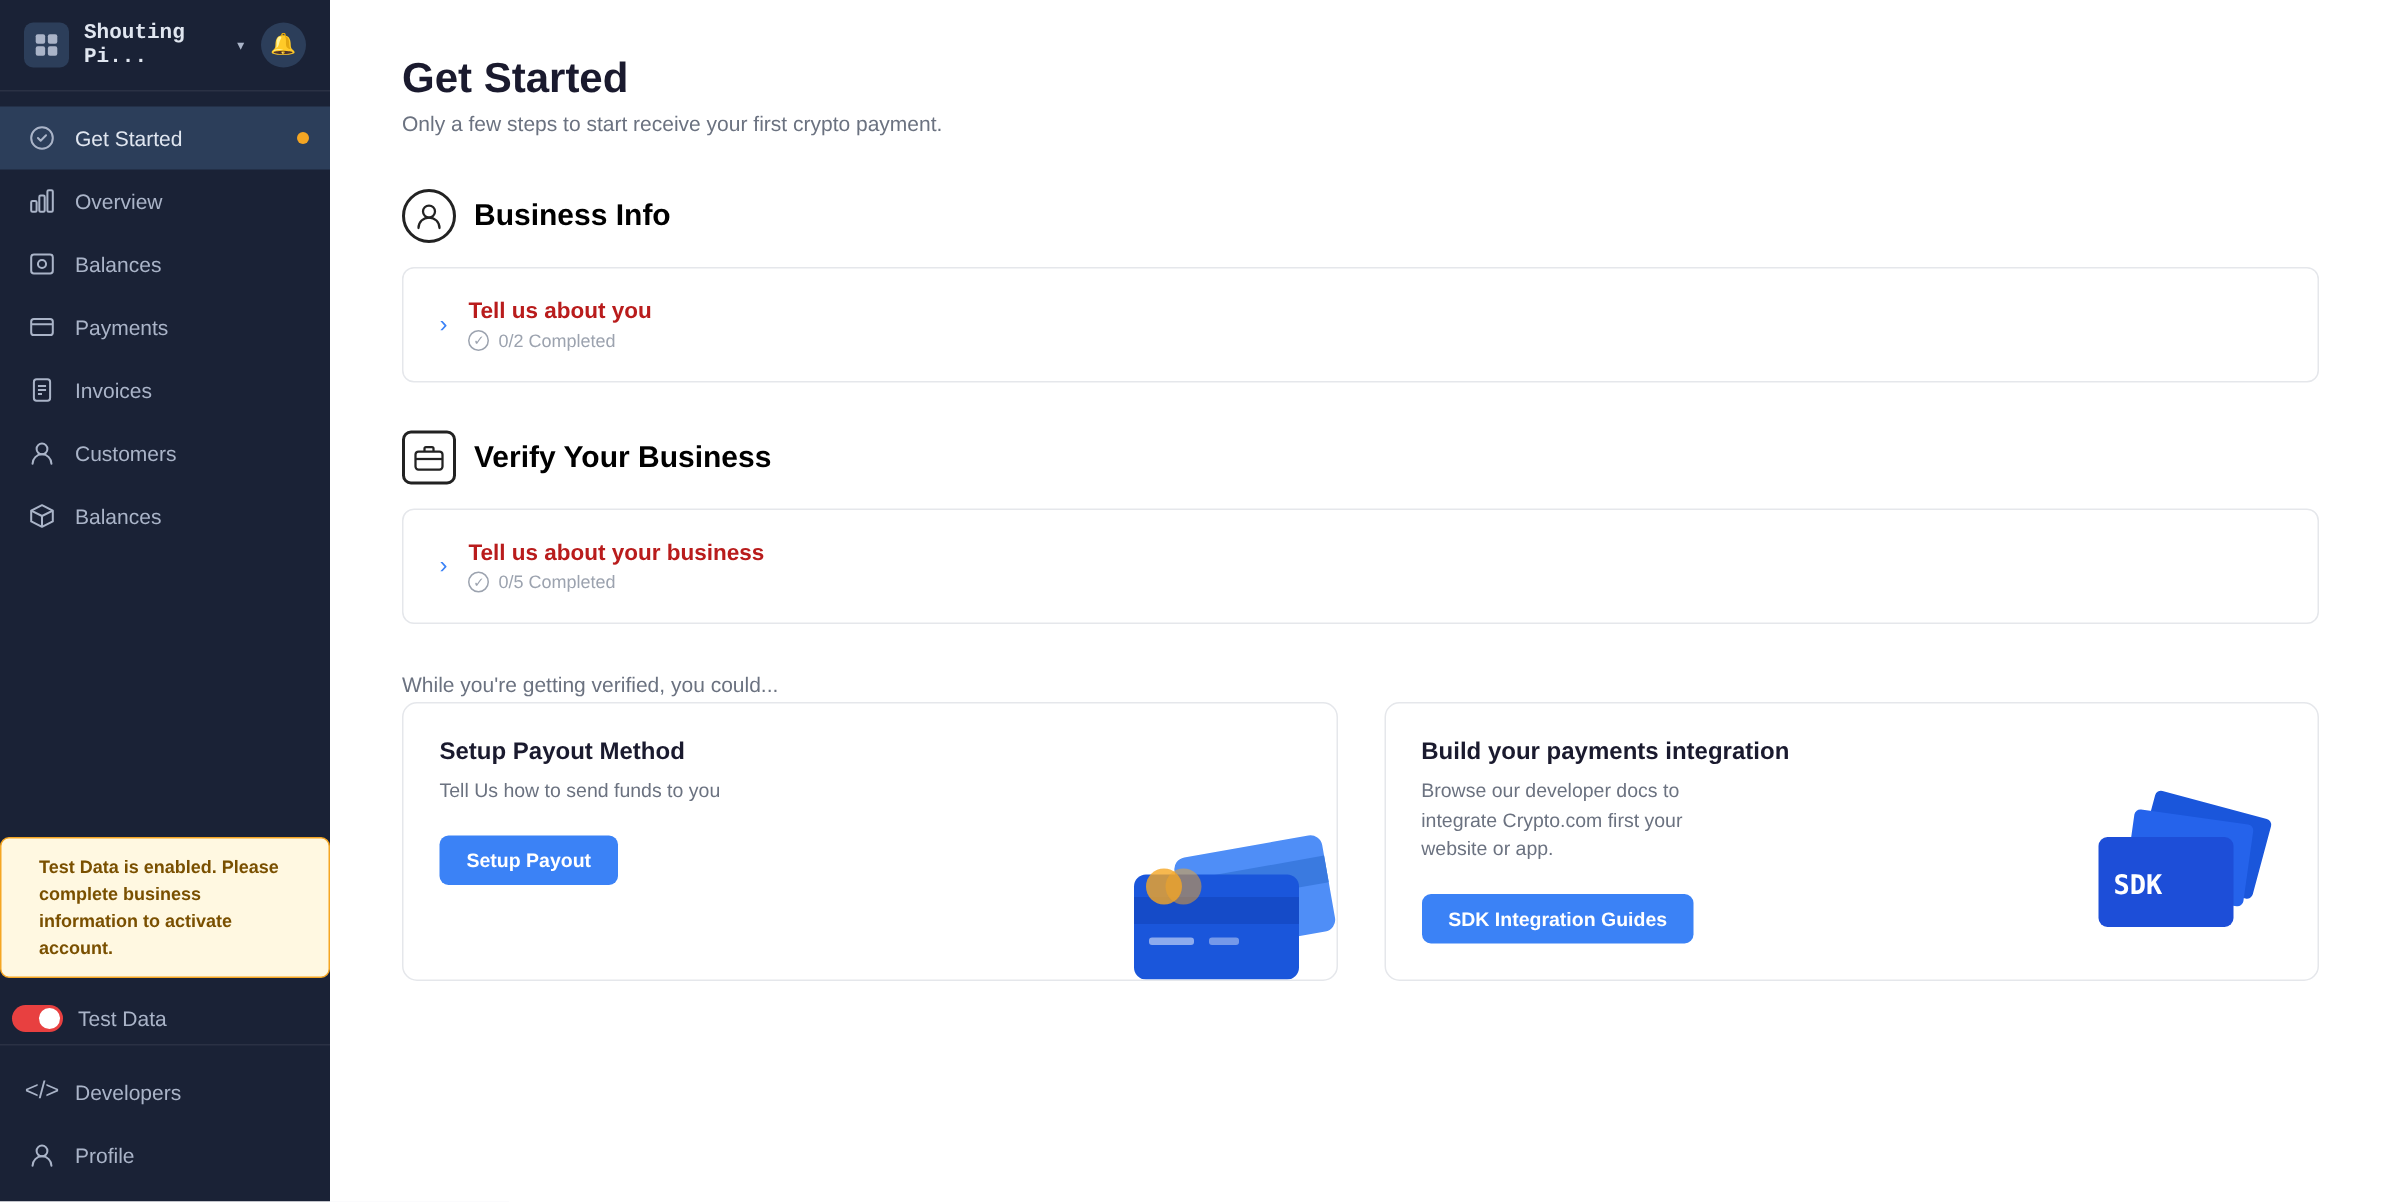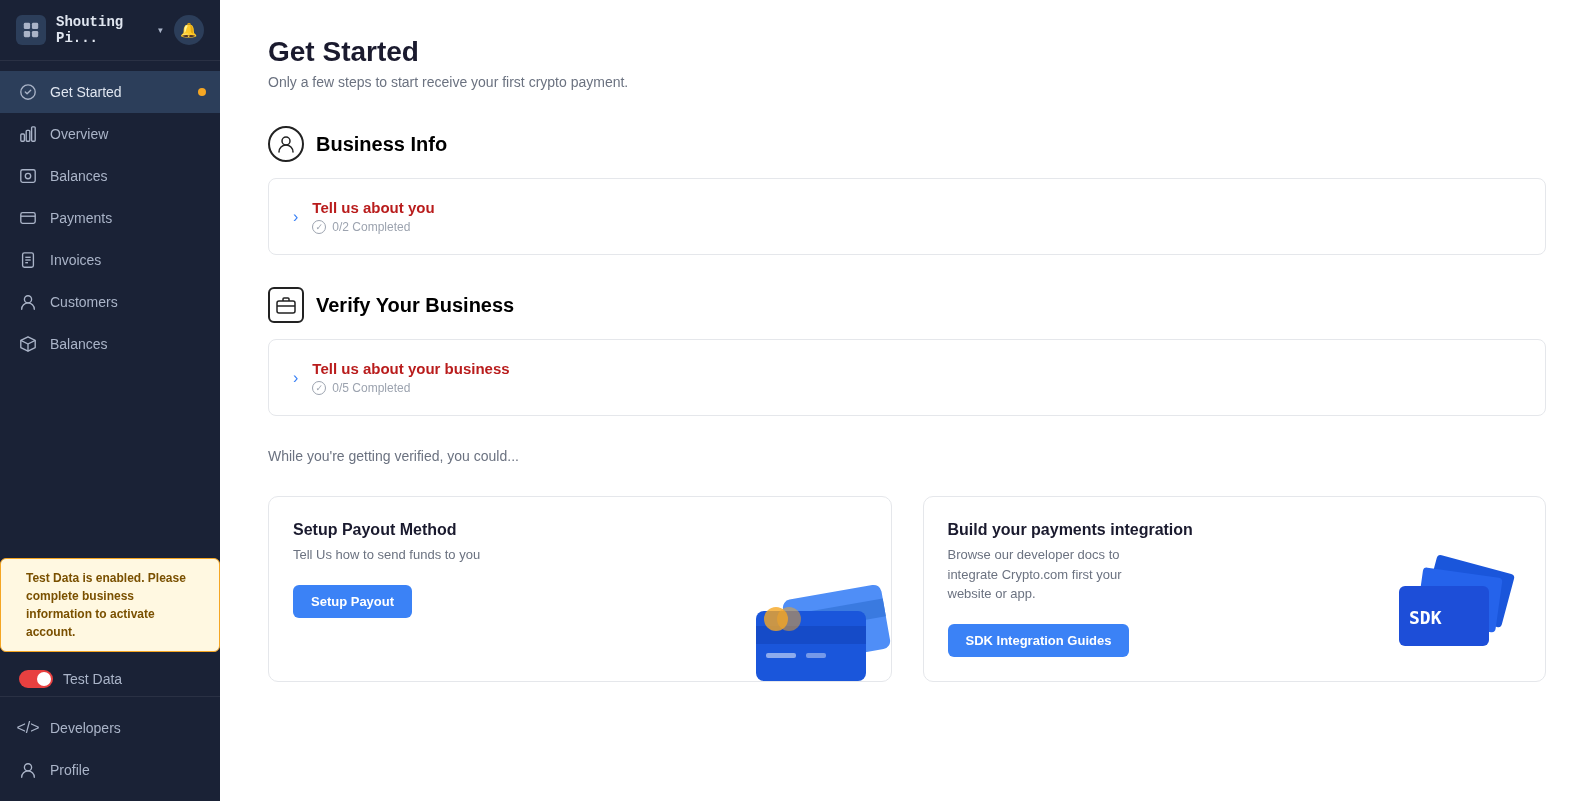--- a/index.html
+++ b/index.html
@@ -105,21 +105,21 @@
       font-size: 12px;
       color: #7a5000;
       line-height: 1.5;
       font-weight: bold;
     }
 
     #test-data-toggle-row {
       display: flex;
       align-items: center;
       gap: 10px;
-      padding: 8px 19px;
+      padding: 8px 8px;
       color: #aab4c8;
       font-size: 14px;
     }
 
     .toggle-switch {
       width: 34px; height: 18px;
       background: #e84040;
       border-radius: 9px;
       position: relative;
       cursor: pointer;
@@ -236,21 +236,21 @@
       color: #9ca3af;
     }
 
     .while-section {
       margin-top: 8px;
     }
 
     .while-label {
       font-size: 14px;
       color: #6b7280;
-      margin-bottom: 32px;
+      margin-bottom: 4px;
     }
 
     .cards-grid {
       display: grid;
       grid-template-columns: 1fr 1fr;
       gap: 31px;
     }
 
     .feature-card {
       border: 1px solid #e5e7eb;

